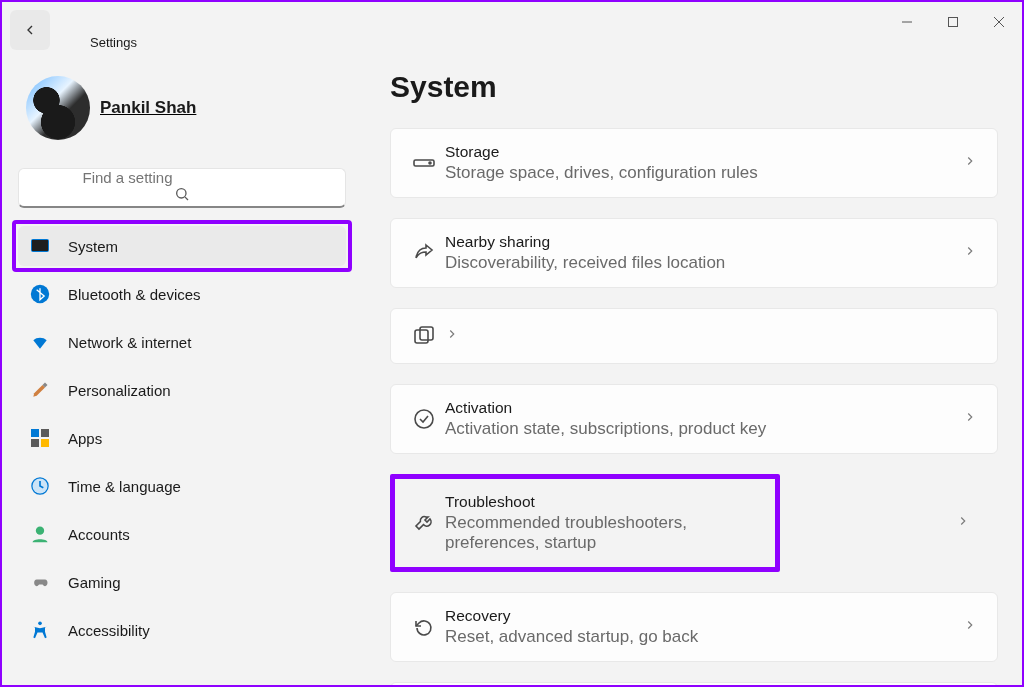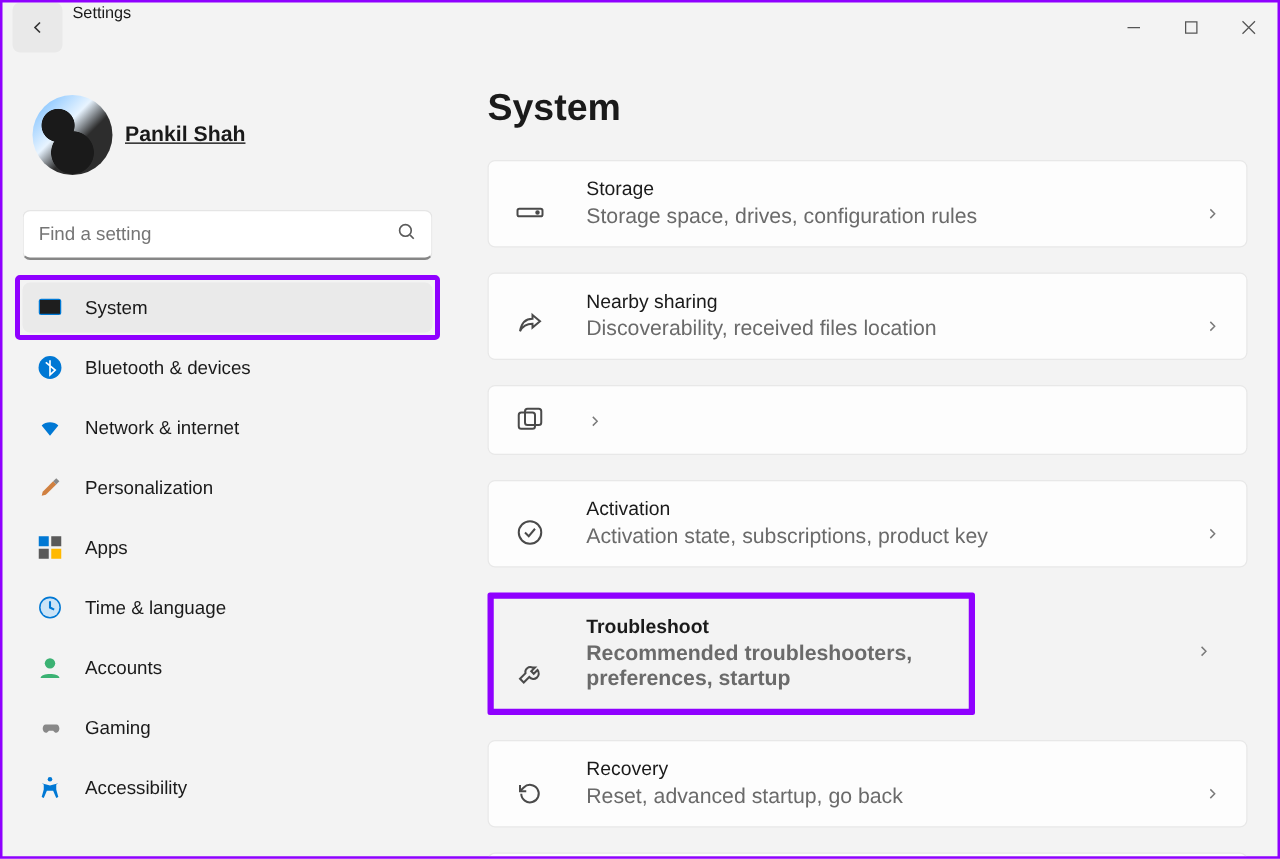--- a/index.html
+++ b/index.html
@@ -1,56 +1,56 @@
 <!DOCTYPE html>
 <html><head>
 <meta charset="utf-8">
 <style>
   * { box-sizing: border-box; margin: 0; padding: 0; font-family: "Segoe UI", -apple-system, sans-serif; }
   body { width: 1024px; height: 687px; background: #f3f3f3; overflow: hidden; border: 2px solid #8f00ff; position: relative; }
 
-  .titlebar { height: 48px; display: flex; align-items: flex-start; padding: 0 8px; }
+  .titlebar { height: 48px; display: flex; align-items: flex-end; padding: 0 8px; gap: 32px; }
   .back-btn { width: 40px; height: 40px; display: flex; align-items: center; justify-content: center; border-radius: 6px; background: rgba(0,0,0,0.04); margin-right: 8px; cursor: pointer; }
   .title { font-size: 13px; color: #1a1a1a; font-weight: 400; }
   .win-controls { position: absolute; right: 0; top: 0; display: flex; }
   .win-btn { width: 46px; height: 40px; display: flex; align-items: center; justify-content: center; color: #555; }
 
   .content { display: flex; height: calc(100% - 48px); }
 
   .sidebar { width: 360px; padding: 8px 16px 0 16px; flex-shrink: 0; }
   .profile { display: flex; align-items: center; padding: 18px 8px 28px 8px; gap: 10px; text-decoration: underline; }
   .avatar { width: 64px; height: 64px; border-radius: 50%; background: linear-gradient(135deg,#6ab7ff 0%,#e8f4ff 40%,#2d2d2d 60%); position: relative; overflow: hidden; }
   .avatar::after { content:""; position:absolute; inset:0; background: radial-gradient(circle at 32% 38%, #1a1a1a 0%, #1a1a1a 22%, transparent 23%), radial-gradient(circle at 50% 72%, #1a1a1a 0%, #1a1a1a 30%, transparent 31%); }
   .profile-name { font-size: 17px; font-weight: 600; color: #1a1a1a; }
 
-  .search-box { display: flex; align-items: center; height: 40px; background: #fff; border: 1px solid #e5e5e5; border-bottom: 2px solid #868686; border-radius: 6px; padding: 0 12px; margin: 0 0 18px 0; }
+  .search-box { display: flex; align-items: center; height: 40px; background: #fff; border: 1px solid #e5e5e5; border-bottom: 2px solid #868686; border-radius: 6px; padding: 0 12px; margin: 0 0 18px 0; flex-direction: column; }
   .search-box input { flex: 1; border: none; outline: none; font-size: 15px; background: transparent; color: #5a5a5a; }
   .search-icon { color: #5a5a5a; }
 
   .nav { list-style: none; }
   .nav-item { display: flex; align-items: center; gap: 18px; height: 40px; padding: 0 12px; margin-bottom: 8px; border-radius: 6px; cursor: pointer; font-size: 15px; color: #1a1a1a; }
   .nav-item.active { background: #eaeaea; position: relative; }
   .nav-item.active::before { content:""; position:absolute; left:0; top:10px; bottom:10px; width:3px; background:#0067c0; border-radius: 2px; display:none; }
   .nav-icon { width: 20px; height: 20px; display: flex; align-items: center; justify-content: center; flex-shrink: 0; }
   .hl-system { border: 4px solid #8f00ff; border-radius: 4px; padding: 2px; margin: -6px -6px 2px -6px; }
   .hl-system .nav-item { margin-bottom: 0; }
 
   .main { flex: 1; padding: 20px 24px 0 28px; overflow: hidden; }
   .page-title { font-size: 30px; font-weight: 600; color: #1a1a1a; margin-bottom: 24px; }
 
   .panel-list { display: flex; flex-direction: column; gap: 4px; }
-  .panel { background: #fdfdfd; border: 1px solid #e8e8e8; border-radius: 6px; padding: 14px 20px; display: flex; align-items: flex-end; gap: 32px; cursor: pointer; }
+  .panel { background: #fdfdfd; border: 1px solid #e8e8e8; border-radius: 6px; padding: 14px 20px; display: flex; align-items: center; gap: 8px; cursor: pointer; }
   .panel-icon { width: 26px; height: 26px; display: flex; align-items: center; justify-content: center; color: #4a4a4a; flex-shrink: 0; }
   .panel-text { flex: 1; }
   .panel-title { font-size: 15.5px; color: #1a1a1a; margin-bottom: 2px; }
   .panel-sub { font-size: 17px; color: #6a6a6a; }
   .chevron { color: #7a7a7a; }
 
   .gap { height: 12px; }
-  .hl-trouble { border: 5px solid #8f00ff; border-radius: 2px; padding: 0; margin-right: 160px; font-weight: bold; }
+  .hl-trouble { border: 5px solid #8f00ff; border-radius: 2px; padding: 0; margin-right: 160px; }
   .panel.trouble { border: none; background: transparent; padding: 14px 16px; }
   .trouble-row { display: flex; align-items: center; }
   .trouble-row .chevron { margin-left: 16px; margin-right: 8px; }
 </style>
 </head>
 <body>
 
 <div class="titlebar">
   <div class="back-btn">
     <svg width="16" height="16" viewBox="0 0 24 24" fill="none" stroke="#333" stroke-width="2">

